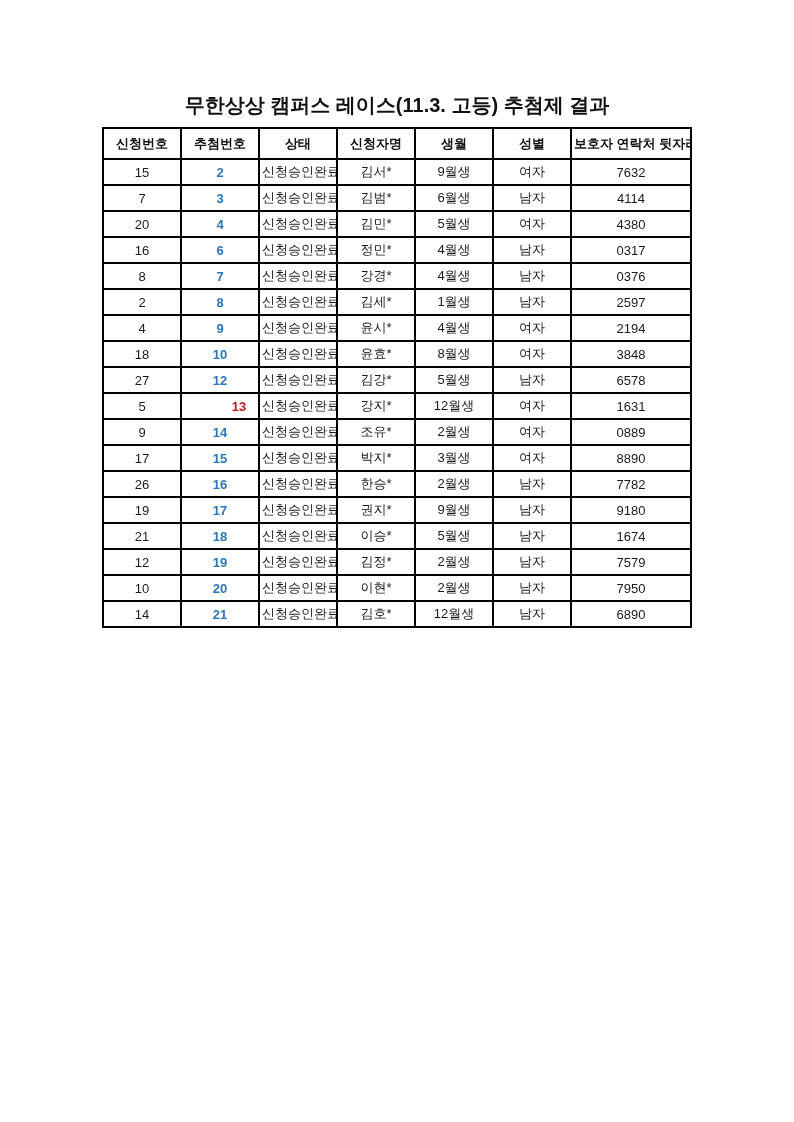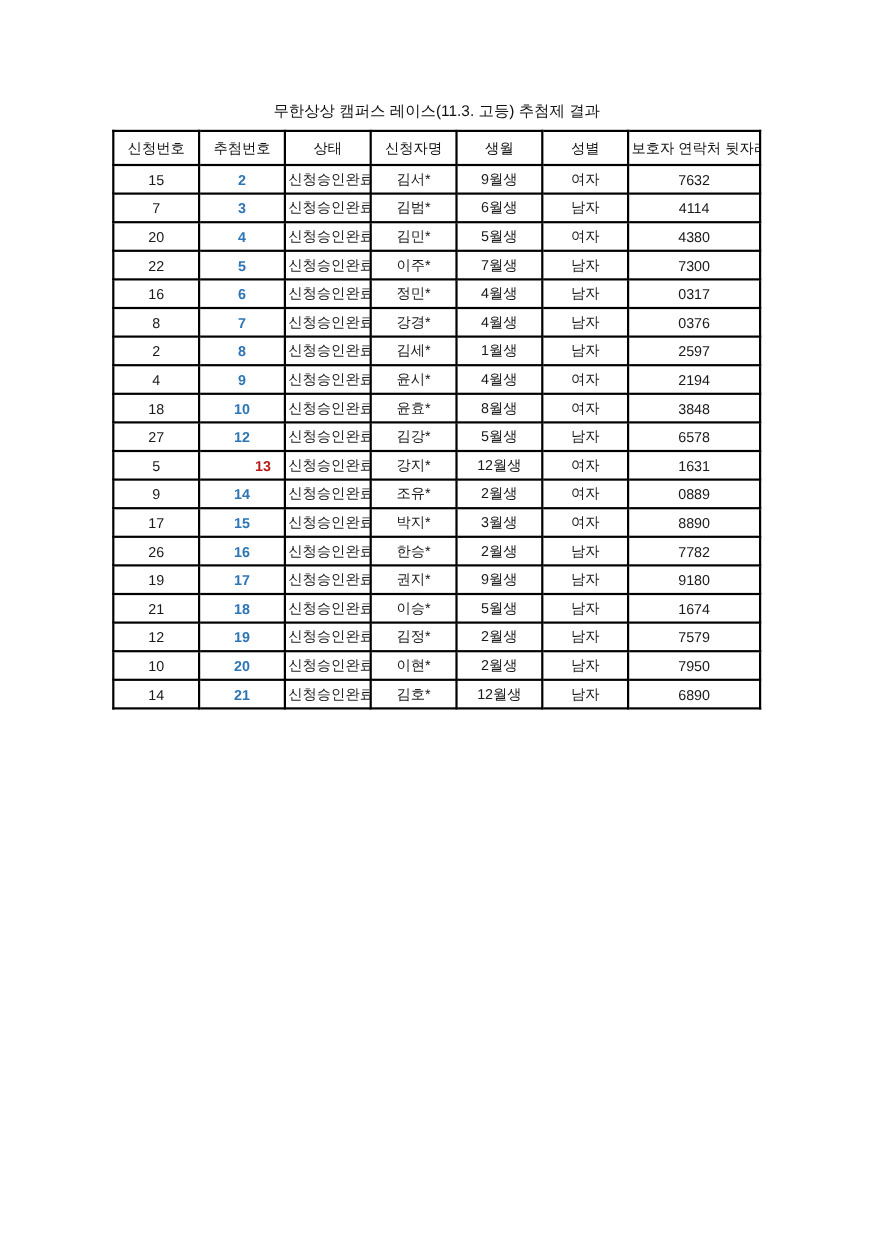--- a/index.html
+++ b/index.html
@@ -14,42 +14,42 @@
     background: #ffffff;
     font-family: "Liberation Sans", sans-serif;
     color: #1a1a1a;
     overflow: hidden;
   }
   .doc-title {
     padding-top: 92px;
     margin: 0 auto;
     width: 650px;
     text-align: center;
-    font-size: 14px;
-    font-weight: normal;
+    font-size: 20px;
+    font-weight: bold;
     color: #111111;
     letter-spacing: 0px;
   }
   table.results {
     margin: 8px auto 0 auto;
     width: 588px;
     border-collapse: collapse;
     table-layout: fixed;
   }
   table.results th, table.results td {
     border: 2px solid #000000;
     text-align: center;
     vertical-align: middle;
     font-size: 13px;
     padding: 0 2px;
     overflow: hidden;
     white-space: nowrap;
   }
   table.results th {
-    font-weight: normal;
+    font-weight: bold;
     height: 29px;
     color: #111111;
     margin-top: 20px;
   }
   table.results td {
     height: 24px;
     font-weight: normal;
     color: #1a1a1a;
   }
   table.results td.lottery-no {
@@ -105,29 +105,20 @@
         <tr>
           <td>20</td>
           <td class="lottery-no" style="color: rgb(46, 117, 182);">4</td>
           <td>신청승인완료</td>
           <td>김민*</td>
           <td>5월생</td>
           <td>여자</td>
           <td>4380</td>
         </tr>
         <tr>
-          <td>22</td>
-          <td class="lottery-no" style="color: rgb(46, 117, 182);">5</td>
-          <td>신청승인완료</td>
-          <td>이주*</td>
-          <td>7월생</td>
-          <td>남자</td>
-          <td>7300</td>
-        </tr>
-        <tr>
           <td>16</td>
           <td class="lottery-no" style="color: rgb(46, 117, 182);">6</td>
           <td>신청승인완료</td>
           <td>정민*</td>
           <td>4월생</td>
           <td>남자</td>
           <td>0317</td>
         </tr>
         <tr>
           <td>8</td>

